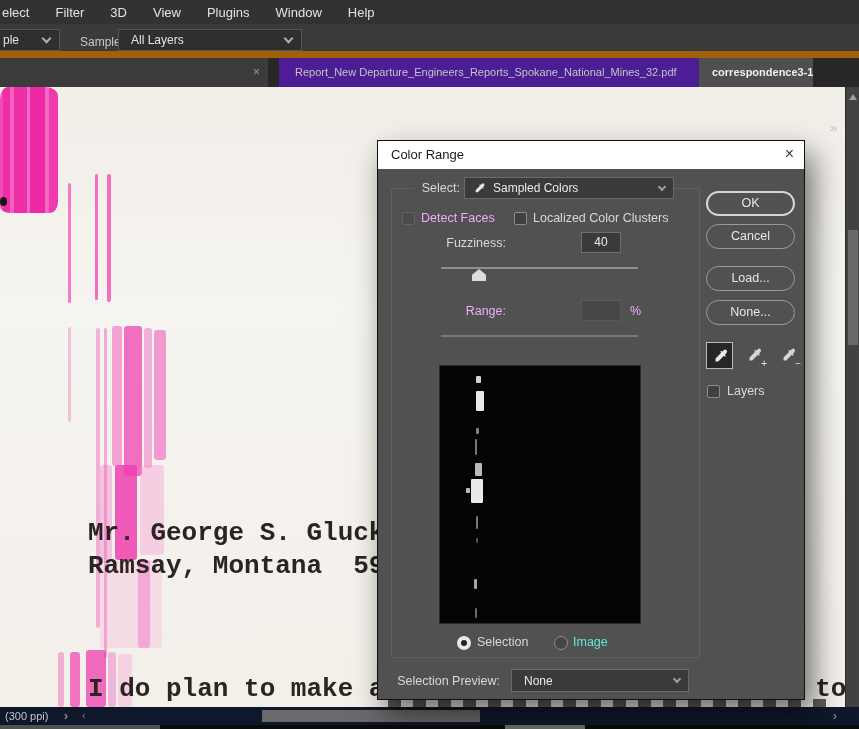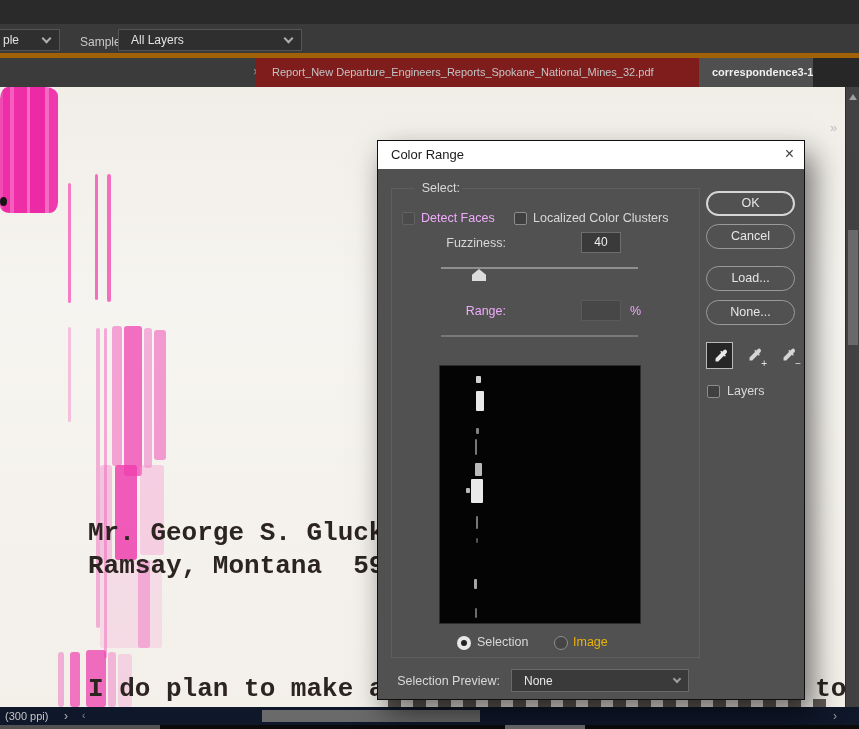--- a/index.html
+++ b/index.html
@@ -5,37 +5,37 @@
   html,body{margin:0;padding:0;background:#1e1e1e;}
   *{box-sizing:border-box;font-family:"Liberation Sans",sans-serif;}
   #stage{position:relative;width:859px;height:729px;overflow:hidden;background:#2a2a2a;}
   .abs{position:absolute;}
 
   
   #menubar{left:0;top:0;width:859px;height:24px;background:#323232;display:flex;align-items:center;gap:26px;padding-left:2px;z-index:20;}
   #menubar span{font-size:13px;color:#e2e2e2;white-space:nowrap;cursor:default;}
 
   
-  #optionsbar{left:0;top:24px;width:859px;height:34px;background:#3a3a3a;border-bottom:5px solid #a16207;z-index:20;}
+  #optionsbar{left:0;top:24px;width:859px;height:34px;background:#3a3a3a;border-bottom:7px solid #a16207;z-index:20;}
   .dd{position:absolute;background:#2f2f2f;border:1px solid #555;height:22px;color:#e3e3e3;font-size:12px;}
   .dd .val{position:absolute;top:3px;left:12px;white-space:nowrap;}
   .chev{position:absolute;width:7px;height:7px;border-right:2px solid #aeaeae;border-bottom:2px solid #aeaeae;transform:rotate(45deg);}
   .dd .chev{right:9px;top:5px;}
   #ss-dd{left:-52px;top:5px;width:112px;}
   #ss-dd .val{left:54px;}
   #sample-label{left:80px;top:11px;font-size:12px;color:#c9c9c9;}
   #layers-dd{left:118px;top:5px;width:184px;}
 
   
   #tabbar{left:0;top:58px;width:859px;height:29px;background:#272727;z-index:20;}
   .tab{position:absolute;top:0;height:29px;overflow:hidden;cursor:pointer;}
   .tab .tlabel{position:absolute;top:8px;font-size:11px;color:#c4c4c4;white-space:nowrap;}
   .tab .tclose{position:absolute;top:7px;right:8px;font-size:12px;color:#9a9a9a;cursor:pointer;}
   #tab1{left:0;width:268px;background:#3b3b3b;}   #tab1 .tlabel{left:2px;}
-  #tab2{left:256px;width:485px;background:#7f1d1d;} #tab2 .tlabel{left:16px;}
+  #tab2{left:279px;width:485px;background:#4c1d95;} #tab2 .tlabel{left:16px;}
   #tab3{left:699px;width:114px;background:#4f4f4f;} #tab3 .tlabel{left:13px;color:#efefef;font-weight:700;}
   #tab-overflow{left:830px;top:62px;font-size:13px;color:#c0c0c0;cursor:pointer;z-index:21;}
 
   
   #canvas{left:0;top:87px;width:845px;height:620px;background:linear-gradient(180deg,#f1eee8,#f6f4f0 35%,#f3f0ea);overflow:hidden;z-index:1;}
   .stroke{position:absolute;border-radius:3px;}
   #stroke-main{left:118px;top:85px;width:58px;height:126px;border-radius:8px 12px 8px 10px/12px 9px 11px 7px;
     background:linear-gradient(90deg,#f04bb4 0 6%,#ee2ea7 6% 18%,#f65fc0 18% 24%,#ee2ea7 24% 46%,#f46bc4 46% 52%,#ed2aa5 52% 78%,#f46bc4 78% 84%,#ef39ac 84% 100%);}
   .typeline{position:absolute;font-family:"Liberation Mono","DejaVu Sans Mono",monospace;font-weight:700;font-size:26px;color:#2b2420;white-space:pre;z-index:3;}
   #obscured{left:388px;top:612px;width:447px;height:8px;opacity:.8;z-index:2;
@@ -95,20 +95,29 @@
   #hs-left{position:absolute;left:82px;top:3px;font-size:10px;color:#8e8e8e;cursor:pointer;}
   #hthumb{position:absolute;left:262px;top:3px;width:218px;height:12px;background:#6a6a6a;cursor:pointer;}
   #hs-right{position:absolute;left:833px;top:2px;font-size:12px;color:#9a9a9a;cursor:pointer;}
   .strip{z-index:6;}
 </style>
 </head>
 <body>
 
 <div id="stage">
 
+  <div id="menubar" class="abs">
+    <span>elect</span>
+    <span>Filter</span>
+    <span>3D</span>
+    <span>View</span>
+    <span>Plugins</span>
+    <span>Window</span>
+    <span>Help</span>
+  </div>
 
   <div id="optionsbar" class="abs">
     <div id="ss-dd" class="dd">
       <span class="val">ple</span>
       <span class="chev"></span>
     </div>
     <span id="sample-label" class="abs">Sample:</span>
     <div id="layers-dd" class="dd">
       <span class="val">All Layers</span>
       <span class="chev"></span>
@@ -163,20 +172,27 @@
 
   <div id="dialog" class="abs">
     <div id="dlg-title">
       <span class="t">Color Range</span>
       <span id="dlg-close">×</span>
     </div>
     <div id="dlg-body">
       <div id="grp-frame"></div>
 
       <span id="select-lbl" class="lbl">Select:</span>
+      <div id="select-dd" class="dlg-dd">
+        <svg width="13" height="13" viewBox="0 0 24 24">
+            <path fill="#e8e8e8" d="M20.7 3.3a3 3 0 0 0-4.2 0l-2.1 2.1-1.4-1.4-1.4 1.4 1.4 1.4-8 8V19h3.8l8-8 1.4 1.4 1.4-1.4-1.4-1.4 2.1-2.1a3 3 0 0 0 0-4.2z"></path>
+          </svg>
+        <span class="val">Sampled Colors</span>
+        <span class="chev"></span>
+      </div>
 
       <span class="cb disabled" style="left:24px;top:43px;"></span>
       <span class="lbl dim" style="left:43px;top:42px;">Detect Faces</span>
       <span class="cb" style="left:136px;top:43px;"></span>
       <span class="lbl" style="left:155px;top:42px;">Localized Color Clusters</span>
 
       <span class="lbl" style="left:30px;top:67px;width:98px;text-align:right;">Fuzziness:</span>
       <div class="field" style="left:203px;top:63px;">40</div>
       <div class="track" style="left:63px;top:98px;width:197px;"></div>
       <div id="thumb1"></div>
@@ -196,21 +212,21 @@
           <div class="speck" style="left: 26px; top: 122px; width: 4px; height: 5px; opacity: 0.8;"></div>
           <div class="speck" style="left: 36px; top: 150px; width: 2px; height: 13px; opacity: 0.5;"></div>
           <div class="speck" style="left: 36px; top: 172px; width: 2px; height: 5px; opacity: 0.35;"></div>
           <div class="speck" style="left: 34px; top: 213px; width: 3px; height: 10px; opacity: 0.7;"></div>
           <div class="speck" style="left: 35px; top: 242px; width: 2px; height: 10px; opacity: 0.45;"></div>
         </div>
 
       <span class="radio on" style="left:79px;top:467px;"></span>
       <span class="lbl" style="left:99px;top:466px;">Selection</span>
       <span class="radio off" style="left:176px;top:467px;"></span>
-      <span class="lbl" style="left:195px;top:466px;color:#eab308;">Image</span>
+      <span class="lbl" style="left:195px;top:466px;color:#5eead4;">Image</span>
 
       <span id="sp-lbl" class="lbl">Selection Preview:</span>
       <div id="sp-dd" class="dlg-dd">
         <span class="val">None</span>
         <span class="chev"></span>
       </div>
 
       <div class="pill focus" style="top:22px;">OK</div>
       <div class="pill" style="top:55px;">Cancel</div>
       <div class="pill" style="top:97px;">Load...</div>

